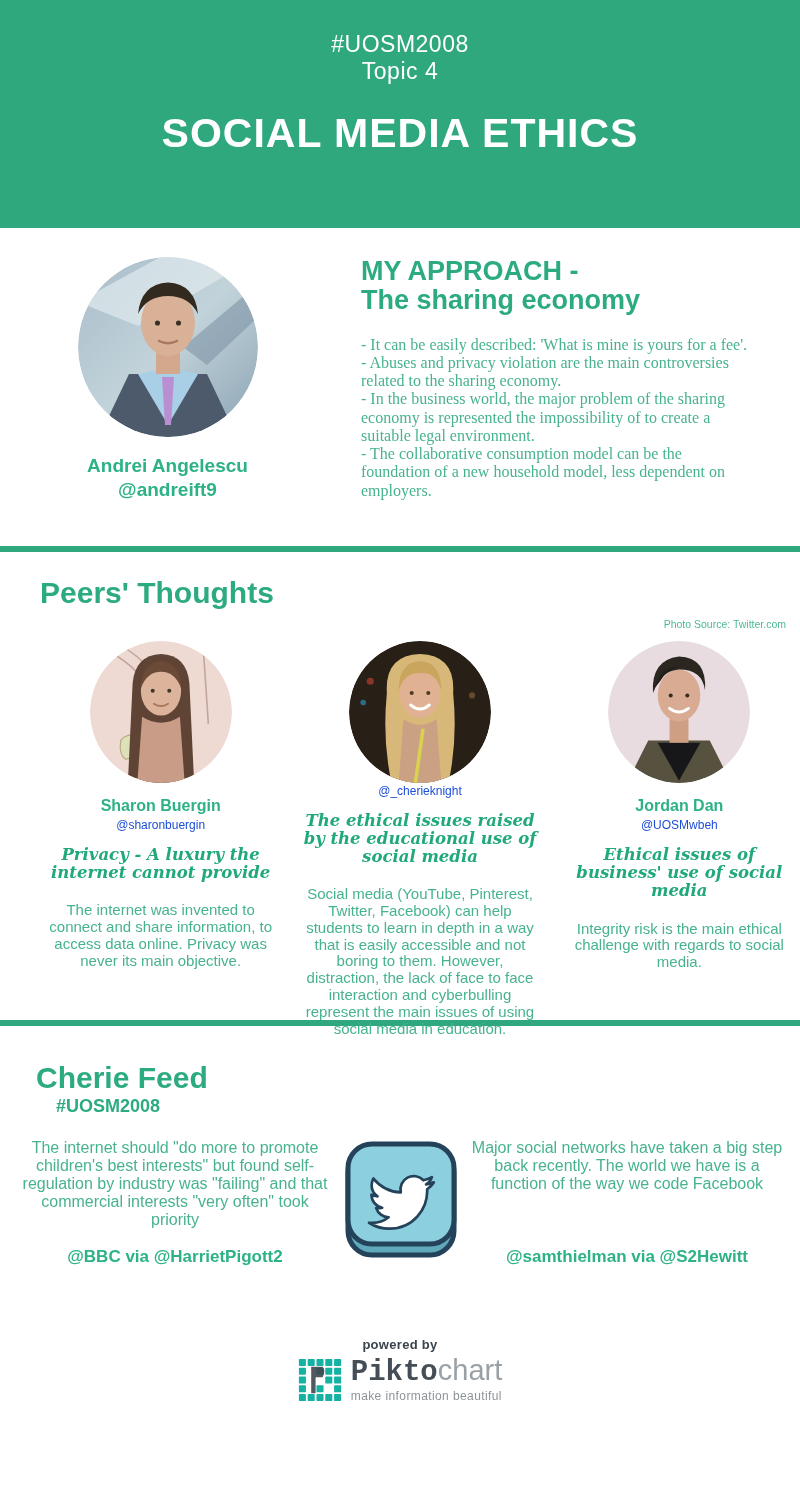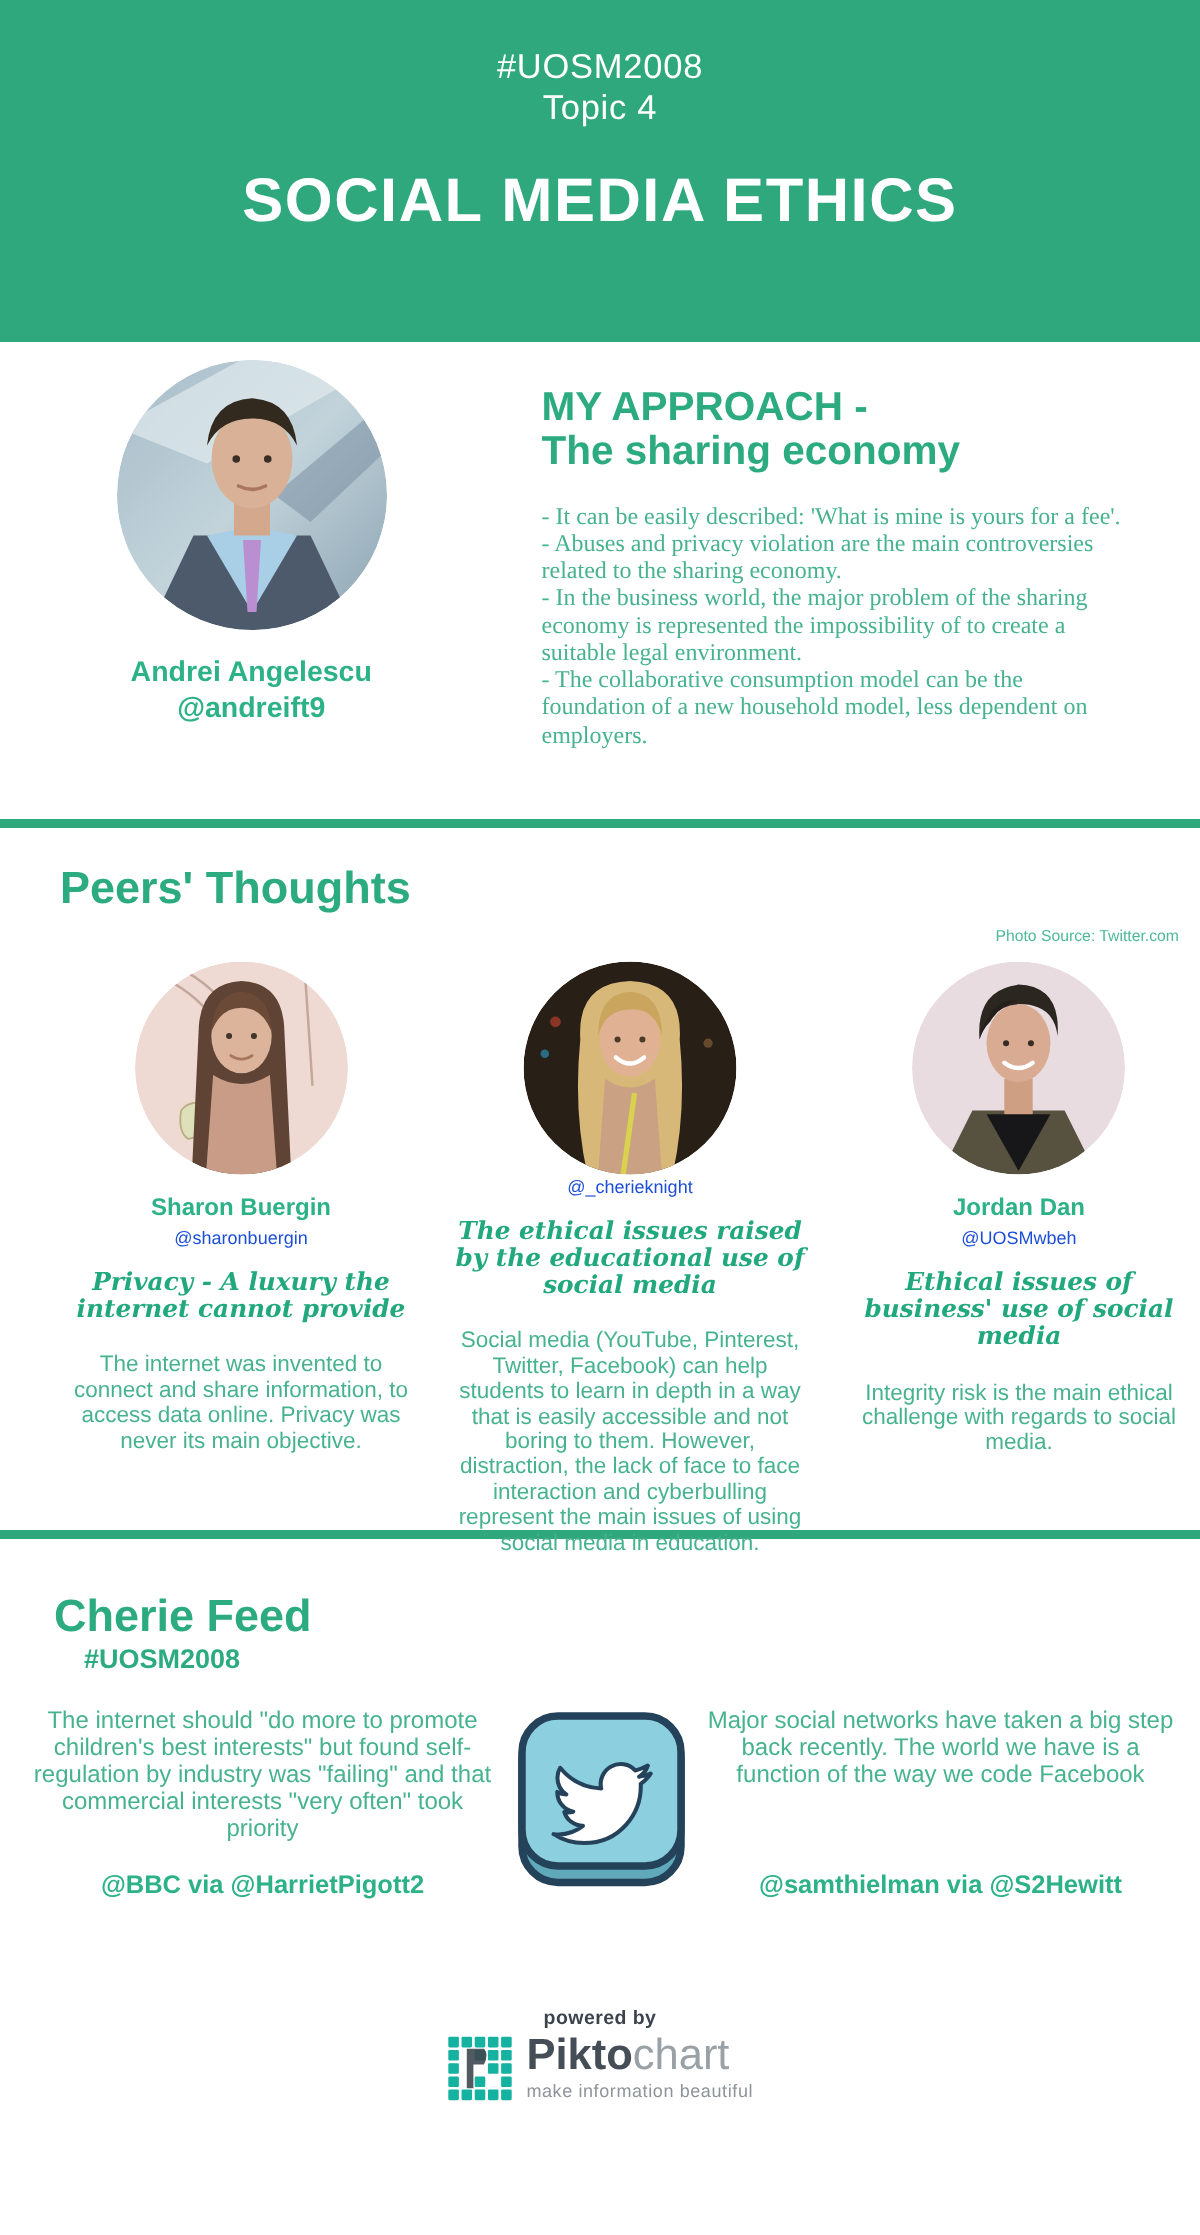--- a/index.html
+++ b/index.html
@@ -6,21 +6,21 @@
   .page{
     position:relative;width:800px;height:1490px;margin:0 auto;background:#ffffff;
     font-family:"Liberation Sans", sans-serif;overflow:hidden;
   }
   
   .hero{height:228px;background:#2fa87e;color:#ffffff;text-align:center;box-sizing:border-box;padding-top:31px;}
   .hero-hashtag,.hero-topic{font-size:23px;font-weight:400;line-height:1.18;letter-spacing:0.5px;}
   .hero-title{margin-top:25px;font-size:41px;font-weight:800;letter-spacing:1px;}
   
   .approach{display:flex;height:318px;box-sizing:border-box;}
-  .approach-left{width:335px;flex:0 0 335px;text-align:center;box-sizing:border-box;padding-top:12px;}
+  .approach-left{width:335px;flex:0 0 335px;text-align:center;box-sizing:border-box;padding-top:29px;}
   .avatar-lg{width:180px;height:180px;border-radius:50%;margin:0 auto;overflow:hidden;display:block;}
   .author-name{margin-top:17px;font-size:19px;font-weight:700;color:#2db287;line-height:1.25;}
   .author-handle{font-size:19px;font-weight:700;color:#2db287;line-height:1.25;}
   .approach-right{flex:1;box-sizing:border-box;padding:29px 48px 0 26px;}
   .approach-heading{color:#2cab80;font-size:27px;font-weight:800;line-height:1.07;margin:0 0 21px 0;}
   .approach-points p{margin:0;color:#47b38e;font-size:16px;line-height:1.14;font-family:Liberation Serif, serif;}
   
   .divider{height:6px;background:#2fa87e;}
   
   .peers{height:468px;box-sizing:border-box;padding-top:24px;position:relative;}
@@ -42,21 +42,21 @@
   .tweet{width:318px;display:flex;flex-direction:column;height:128px;text-align:center;}
   .tweet-text{color:#47b38e;font-size:16px;line-height:1.14;}
   .tweet-attr{margin-top:auto;color:#2db287;font-size:17px;font-weight:700;}
   .tweet-icon-wrap{width:114px;flex:0 0 114px;padding-top:2px;}
   
   .footer{height:90px;box-sizing:border-box;text-align:center;padding-top:20px;}
   .powered-by{font-size:13px;font-weight:700;color:#3b434c;letter-spacing:0.3px;margin-top:17px;}
   .brand-row{display:inline-flex;align-items:center;gap:9px;margin-top:4px;}
   .brand-text-col{text-align:left;}
   .brand-line{font-size:29px;line-height:1;}
-  .brand-bold{font-weight:700;color:#454e57;}
+  .brand-bold{font-weight:700;color:#454e57;font-family:Liberation Mono, monospace;}
   .brand-light{font-weight:400;color:#9aa1a6;}
   .brand-tagline{font-size:12px;color:#8d9499;margin-top:2px;letter-spacing:0.4px;}
 </style>
 </head>
 <body>
 
 <div class="page">
 
   <header class="hero">
     <div class="hero-hashtag">#UOSM2008</div>

